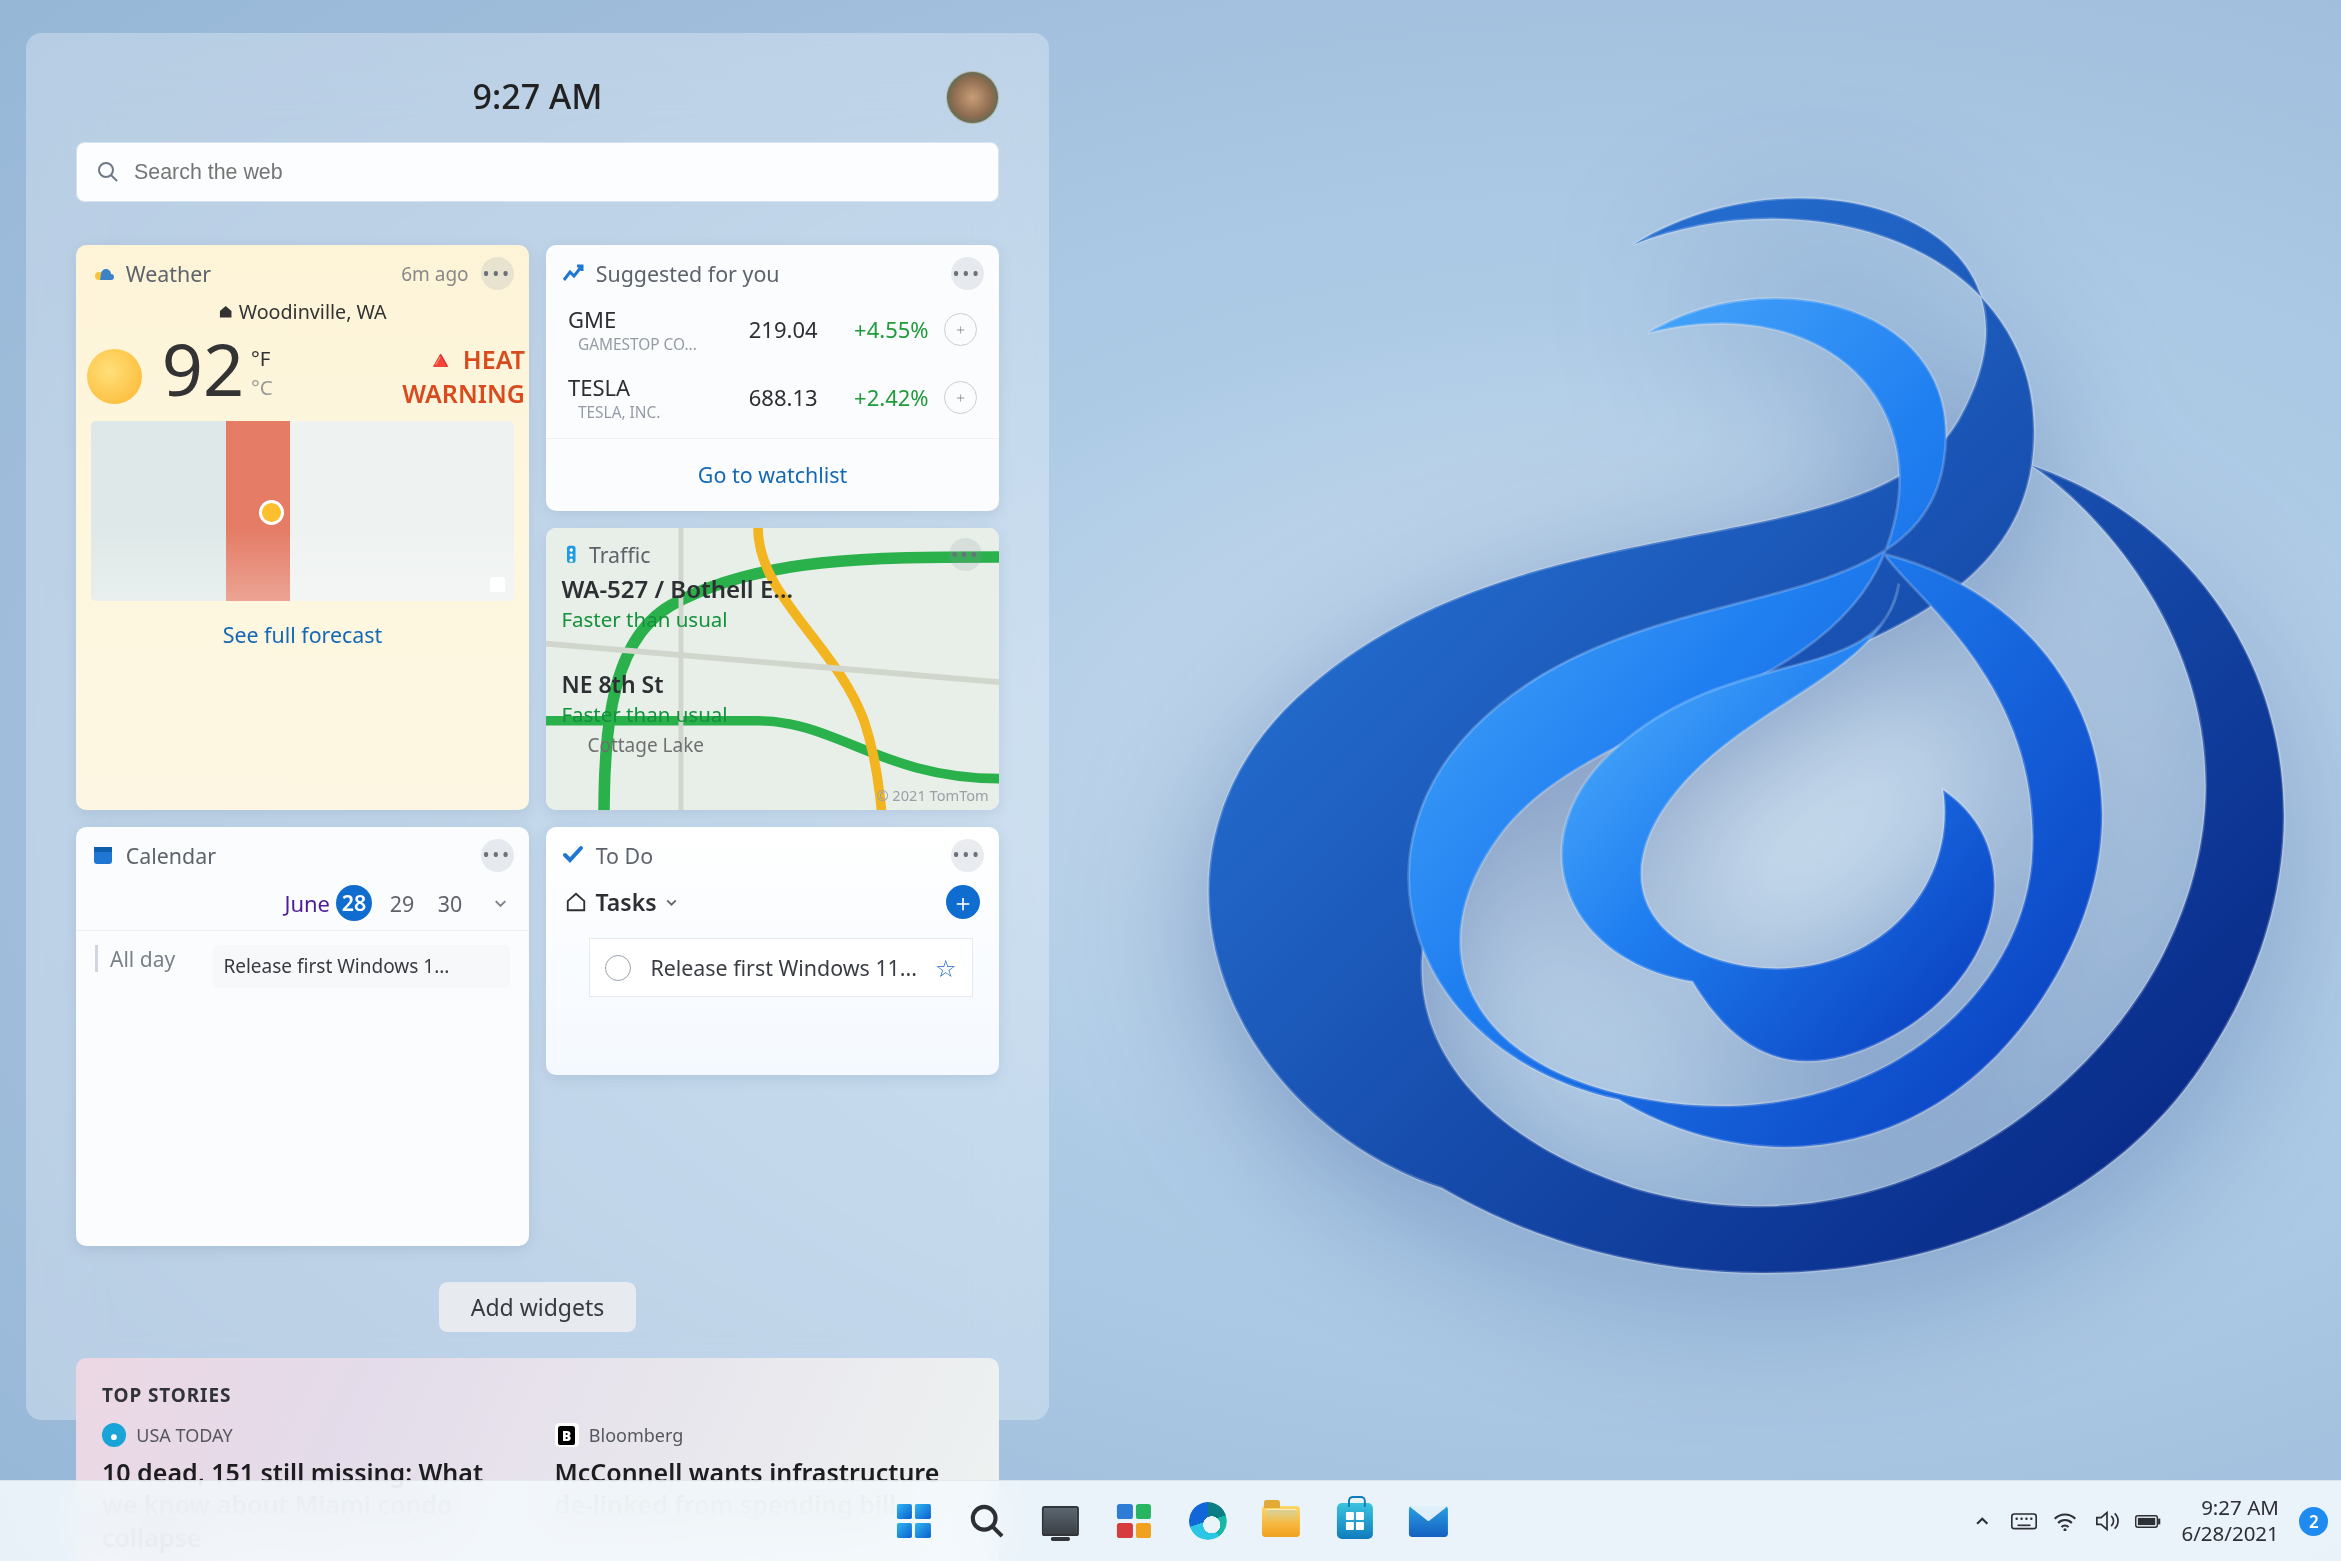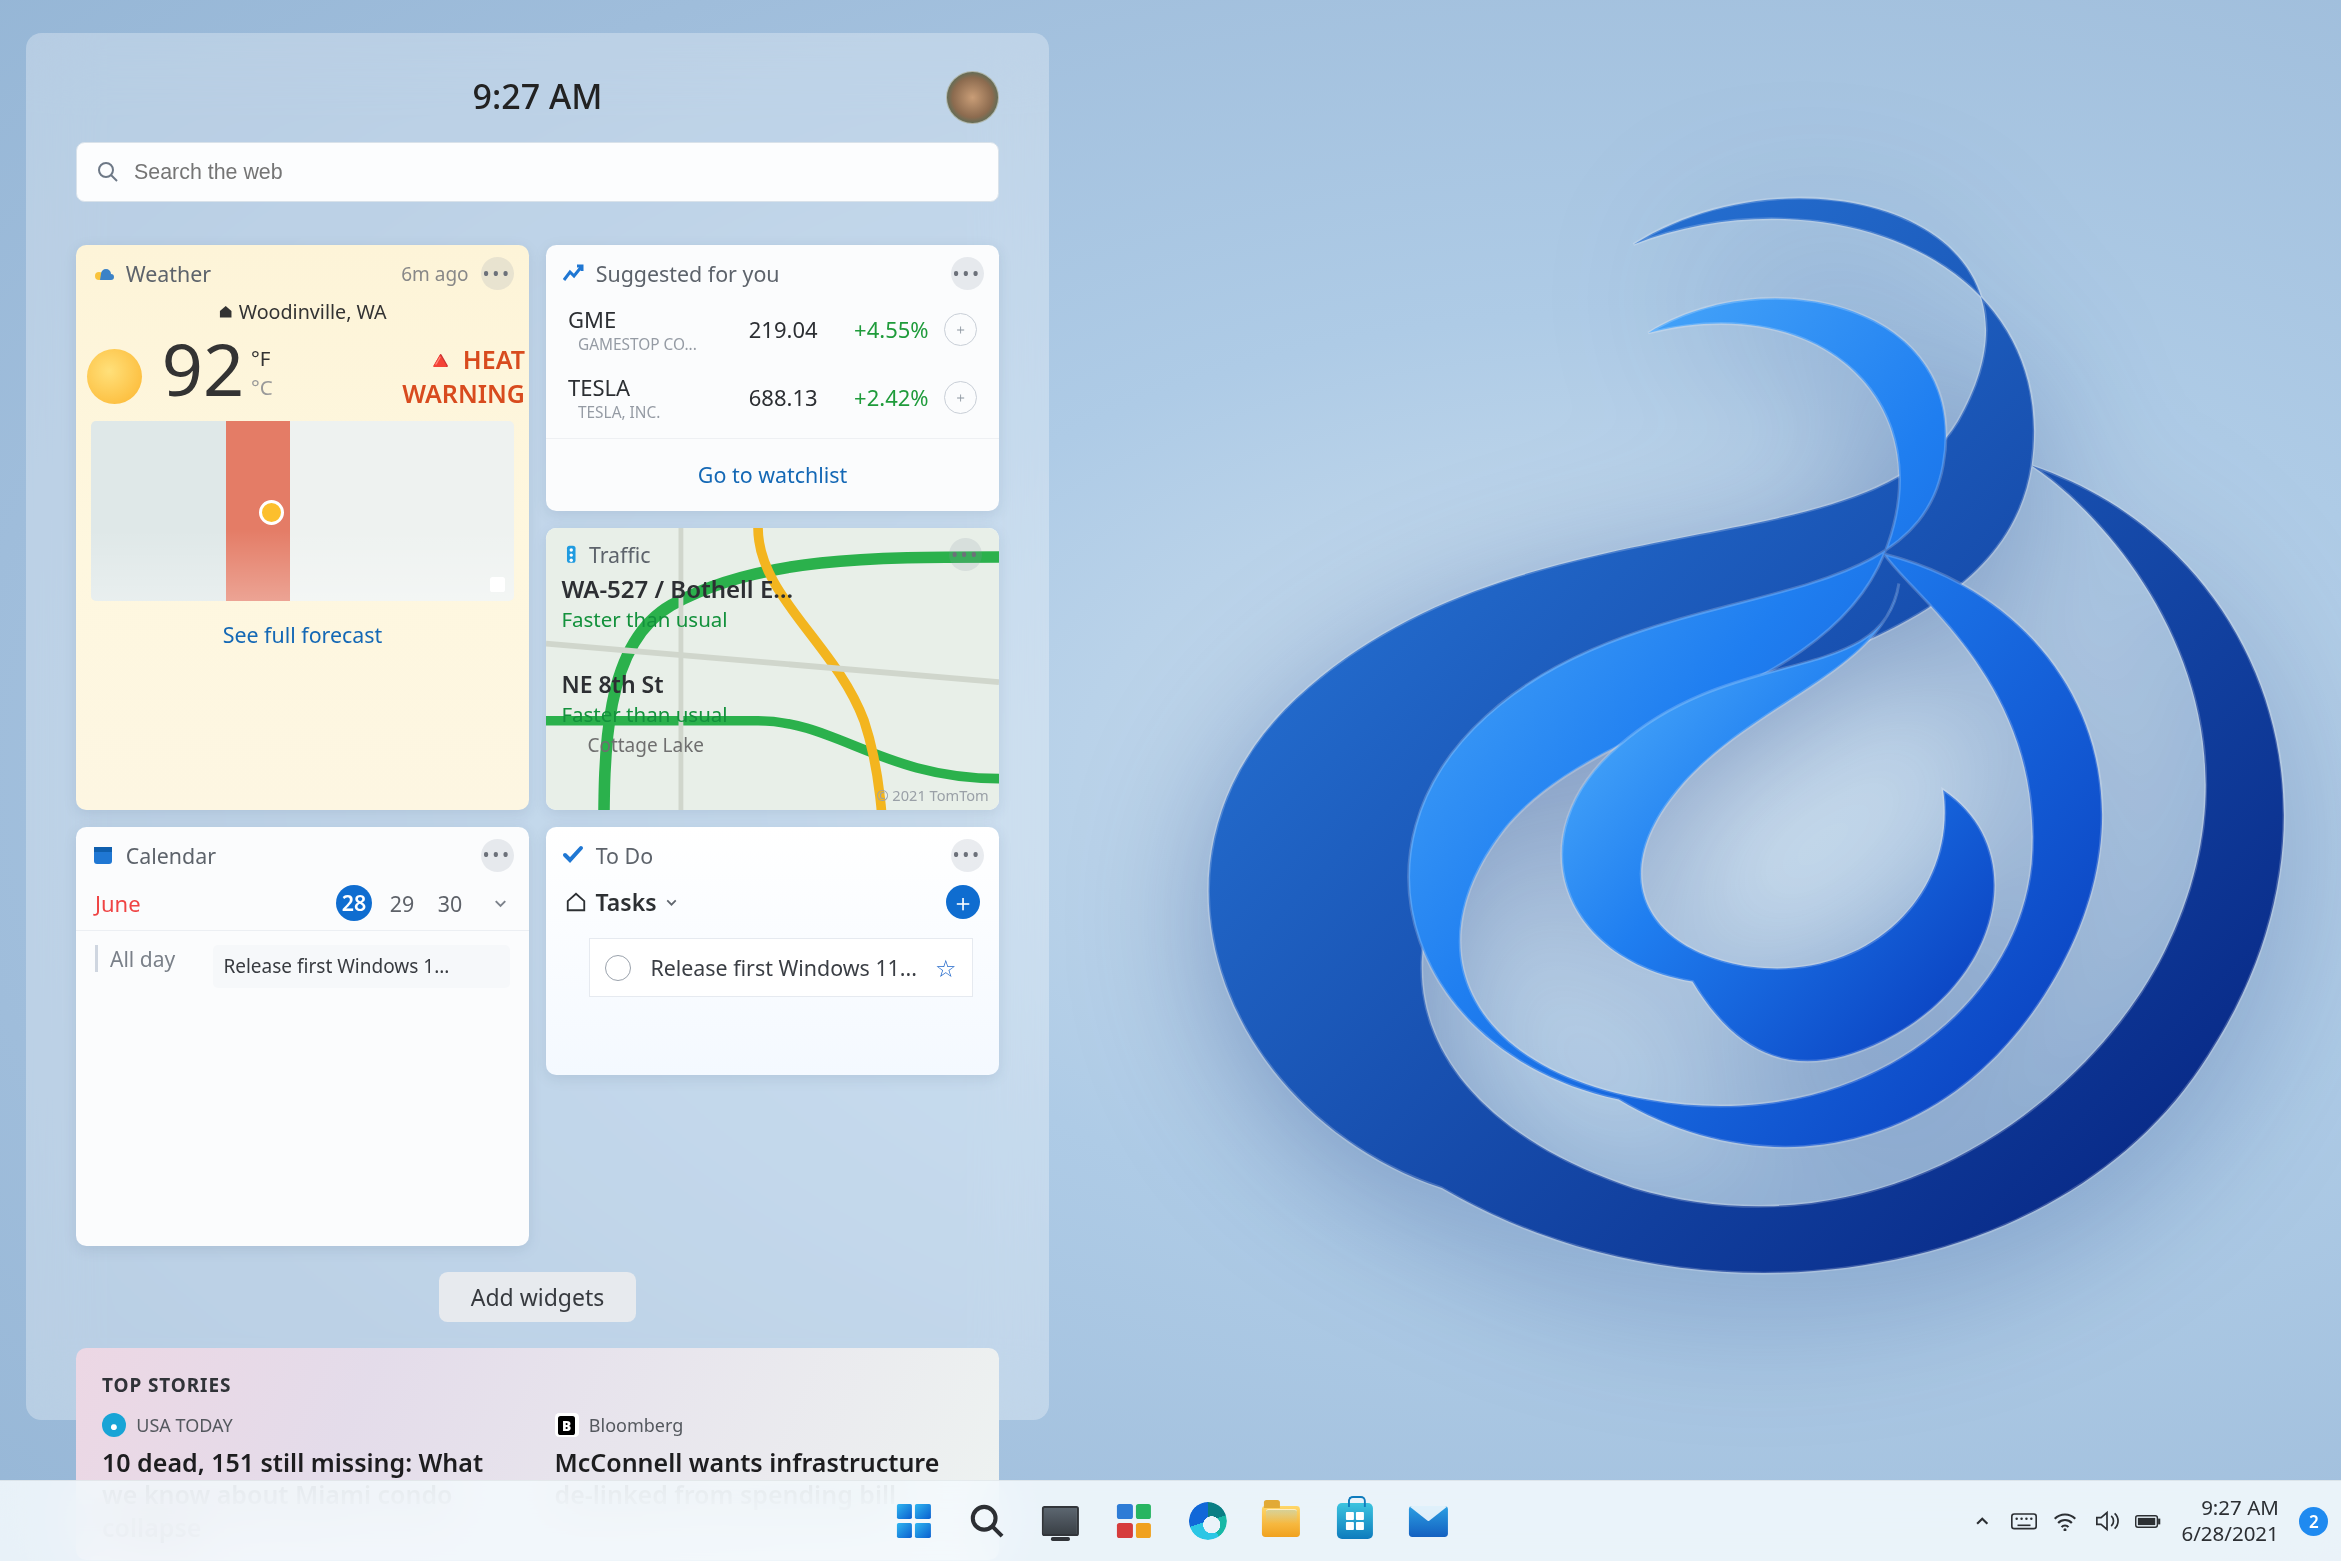--- a/index.html
+++ b/index.html
@@ -123,21 +123,21 @@
   .stock-name .sym { font-size:22px; color:#2c2f33; }
   .stock-name .co { font-size:15.4px; color:#959ba4; text-transform:uppercase;margin-left:10px; }
   .stock-price { width:103px; font-size:22px; color:#2c2f33; text-align:right;}
   .stock-delta { width:111px; font-size:22px; color:#1f9b3b; text-align:right;}
   .stock-add { width:31px; height:31px; border:1.7px solid #c9cfd7; border-radius:50%; margin-left:15.4px; display:flex;align-items:center;justify-content:center;color:#9099a3;}
   .stocks-link { text-align:center; color:#1468b5; font-size:21.4px; padding:20.5px 0 22px 0; border-top:0.9px solid #eef0f3; margin-top:6.8px;}
 
   
   .calendar { grid-column:1; display:flex; flex-direction:column; height:419px;}
   .cal-bar { display:flex; align-items:center; padding:8.6px 19px; border-bottom:0.9px solid #eceff3;}
-  .cal-month { font-size:22px; color:#ef4444; flex:1;}
+  .cal-month { font-size:22px; color:#4c1d95; flex:1;text-align:right;}
   .cal-day { width:48px; text-align:center; font-size:21.4px; color:#5e6269;}
   .cal-day.current { background:#0f6dd0; color:#fff; border-radius:50%; width:36px;height:36px; line-height:36px; font-weight:600; margin:0 6px;}
   .cal-chev { margin-left:17px; color:#7c828b;}
   .cal-body { padding:13.7px 19px; display:flex; gap:38px;}
   .cal-allday { border-left:3.4px solid #cfd6e0; padding-left:12px; color:#7a8089; font-size:21px; height:27px;}
   .cal-event { background:#f6f8fa; border-radius:5.1px; padding:8.6px 10.3px; font-size:19px; color:#383b40; white-space:nowrap; overflow:hidden; text-overflow:ellipsis; flex:1;}
 
   
   .traffic { padding:0; position:relative; height:282px; }
   .traffic .map-bg { position:absolute; inset:0;
@@ -158,21 +158,21 @@
   .todo .home-icon { width:22px; height:22px; margin-right:8.6px; fill:none; stroke:#2d3033; stroke-width:2;}
   .todo .list-name { font-size:23px; font-weight:600; color:#2d3033;}
   .todo .chev { margin-left:6.8px; color:#60666e;}
   .todo .add-btn { margin-left:auto; width:34px;height:34px;border-radius:50%;background:#0f6dd0;color:#fff;display:flex;align-items:center;justify-content:center;font-size:24px;}
   .task-item { margin:10.3px 26px 0 43px; background:#fff; border:0.9px solid #e6eaf0; border-radius:0; padding:12px 15.4px; display:flex; align-items:center;}
   .task-item .check { width:24px;height:24px;border:1.7px solid #9aa2ac;border-radius:50%;margin-right:19px;}
   .task-item .txt { font-size:21.4px; color:#3a3e44; flex:1; white-space:nowrap; overflow:hidden; text-overflow:ellipsis;}
   .task-item .star { color:#1f66c9; font-size:24px;}
 
   .add-widgets {
-    margin:26px auto 0 auto; width:197px; height:50px;
+    margin:36px auto 0 auto; width:197px; height:50px;
     background:#e7eaee; border-radius:8.6px;
     display:flex;align-items:center;justify-content:center;
     font-size:23px; color:#373a3f;
   }
 
   
   .news { grid-column: 1 / span 2; margin-top:26px; border-radius:10.3px;
     background: linear-gradient(115deg, #ecd7e4 0%, #e4dcea 30%, #eef3f1 100%);
     padding: 24px 26px 17px 26px;
   }

